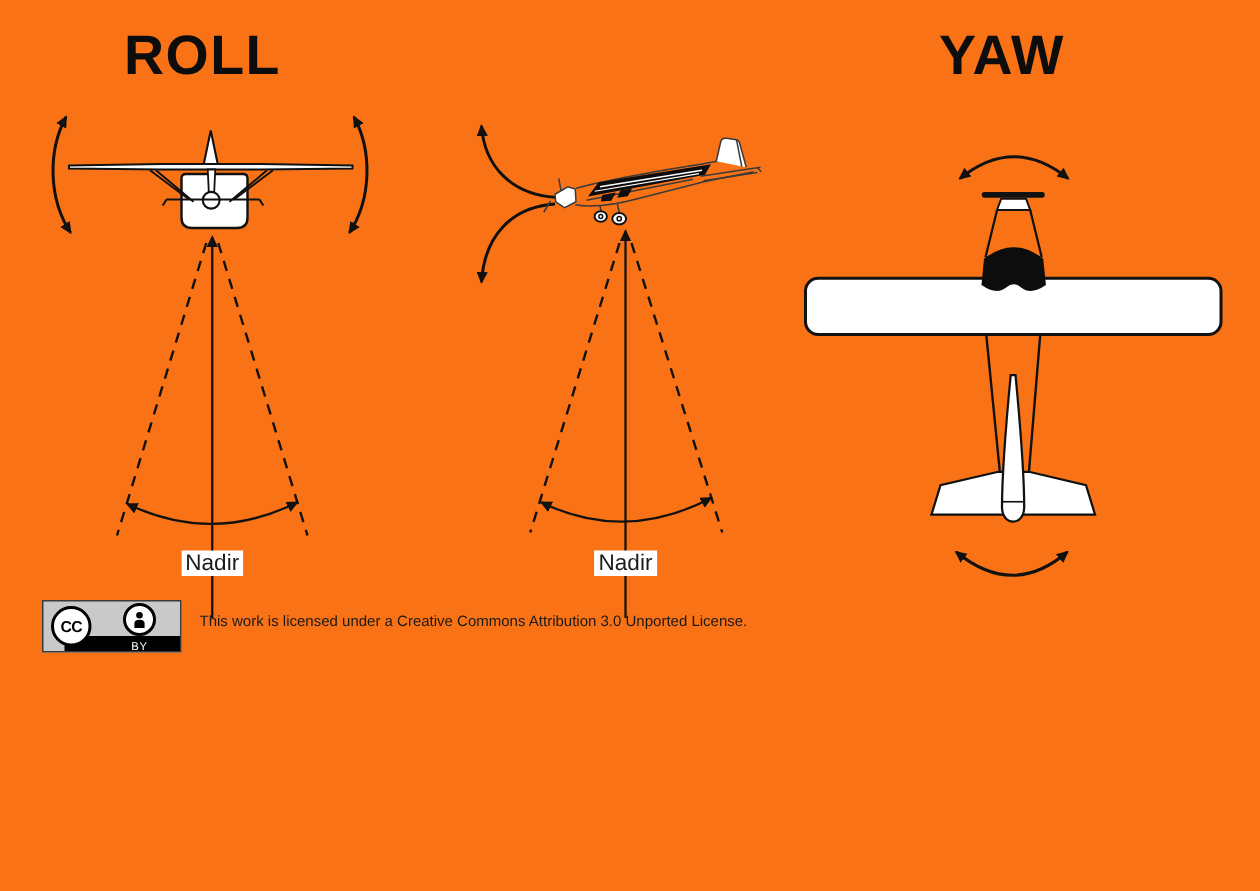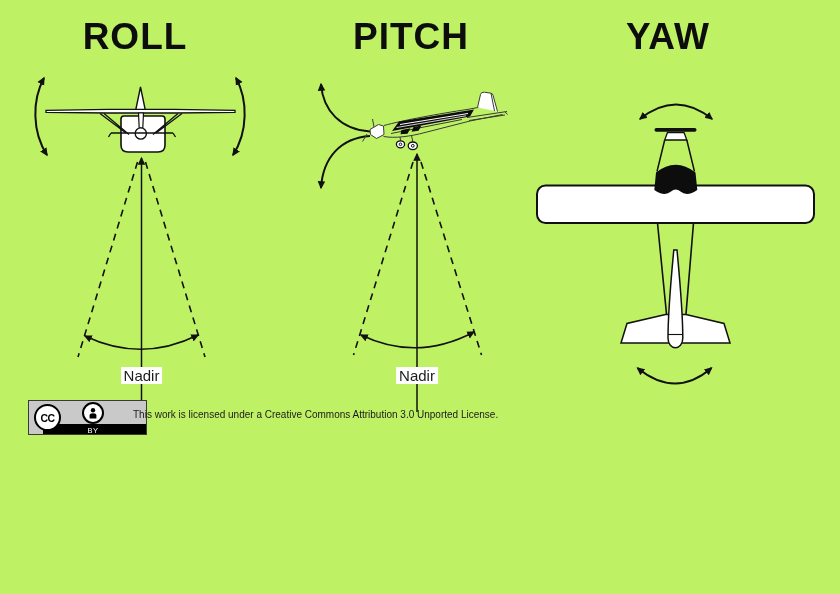--- a/index.html
+++ b/index.html
@@ -1,30 +1,30 @@
 <!DOCTYPE html>
 <html><head>
 <meta charset="utf-8">
 <style>
   html,body{margin:0;padding:0;background:#fff;}
   .stage{
-    position:relative;width:840px;height:594px;background:#bef264;overflow:hidden;
+    position:relative;width:840px;height:594px;background:#f97316;overflow:hidden;
     font-family:"Liberation Sans",sans-serif;
   }
   .artwork{position:absolute;left:0;top:0;width:840px;height:594px;}
   .axis-title{
     position:absolute;top:16px;transform:translateX(-50%);
     font-size:37px;font-weight:600;letter-spacing:1px;color:#0d0d0d;white-space:nowrap;
   }
   .nadir-label{
     position:absolute;top:367px;transform:translateX(-50%);
     font-size:15px;color:#1c1c1c;background:#ffffff;padding:0 3px;white-space:nowrap;
   }
   .badge{
-    position:absolute;left:28px;top:400px;width:119px;height:35px;
+    position:absolute;left:28px;top:400px;width:93px;height:35px;
     background:#c9c9c9;border:1.6px solid #3a3a3a;box-sizing:border-box;
   }
   .badge-bar{position:absolute;left:14px;right:0;bottom:0;height:10px;background:#000;}
   .cc-circle{
     position:absolute;left:5px;top:3px;width:27px;height:27px;box-sizing:border-box;
     border:2.6px solid #000;border-radius:50%;background:#fff;
     display:flex;align-items:center;justify-content:center;
     font-weight:700;font-size:10.5px;color:#000;letter-spacing:-0.5px;
   }
   .person-circle{
@@ -163,21 +163,20 @@
         <path d="M668,334.5 L682.8,334.5" stroke-width="1.1"></path>
       </g>
 
       <g>
         <path d="M637.5,368 Q675.5,399 711.5,368" stroke-width="2" marker-start="url(#ah)" marker-end="url(#ah)"></path>
       </g>
     </g>
   </svg>
 
   <div class="axis-title" style="left:135px">ROLL</div>
-  <div class="axis-title" style="left:411px">PITCH</div>
   <div class="axis-title" style="left:668px">YAW</div>
 
   <div class="nadir-label" style="left:141.5px">Nadir</div>
   <div class="nadir-label" style="left:417px">Nadir</div>
 
   <div class="badge">
     <div class="badge-bar"></div>
     <div class="cc-circle">
       <span>CC</span>
     </div>

